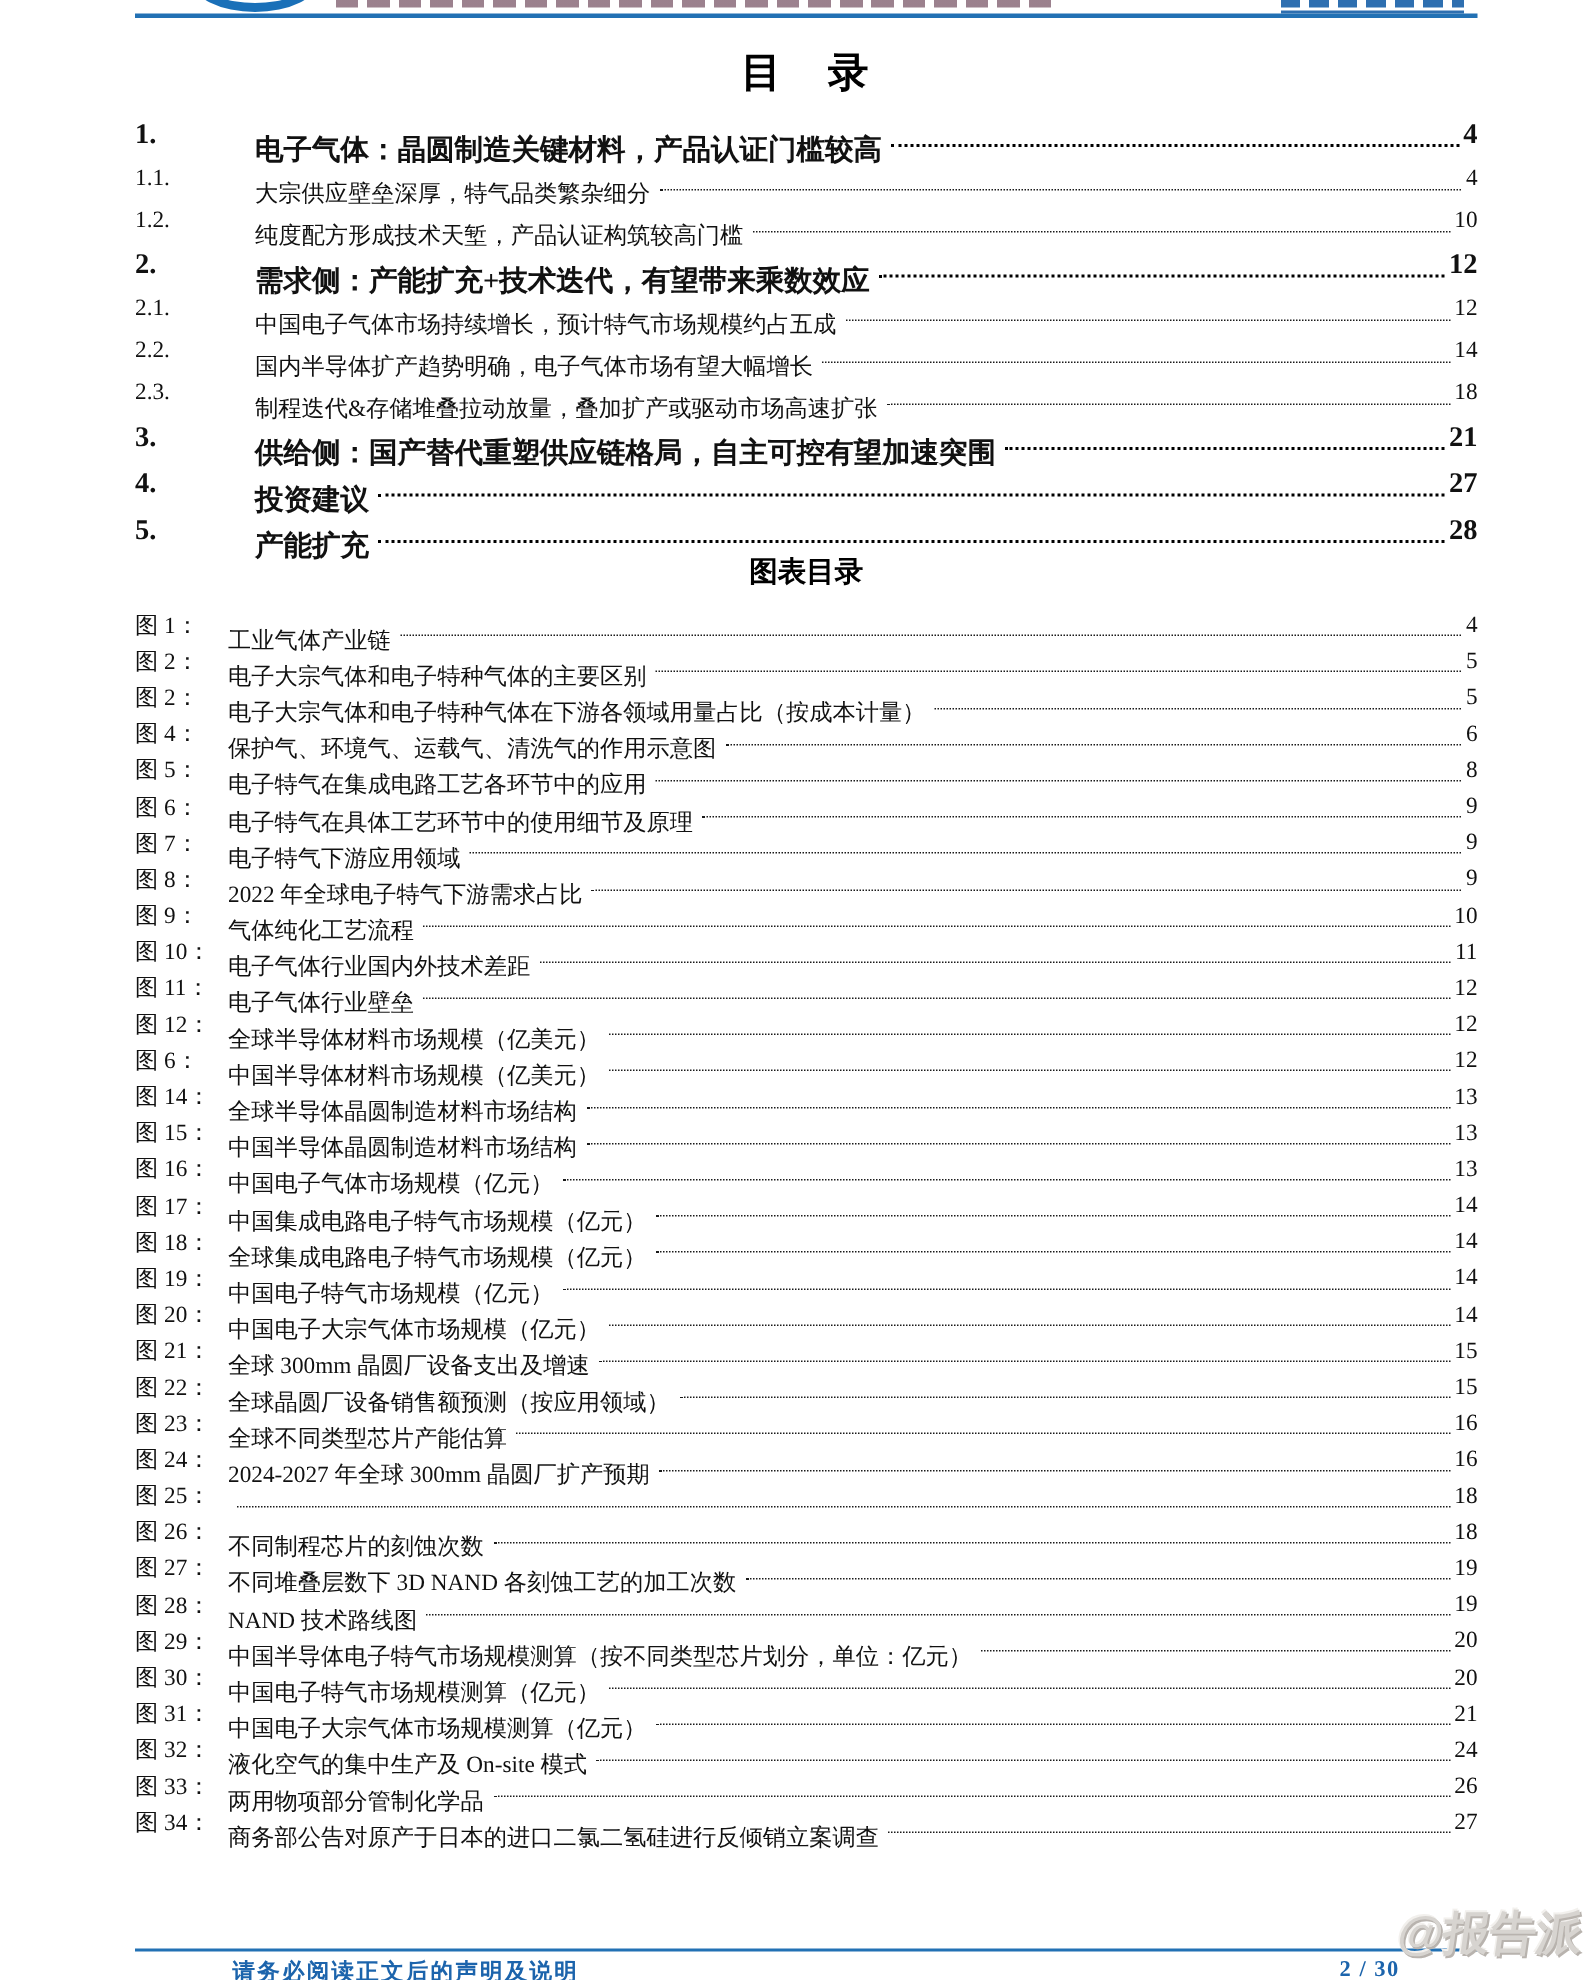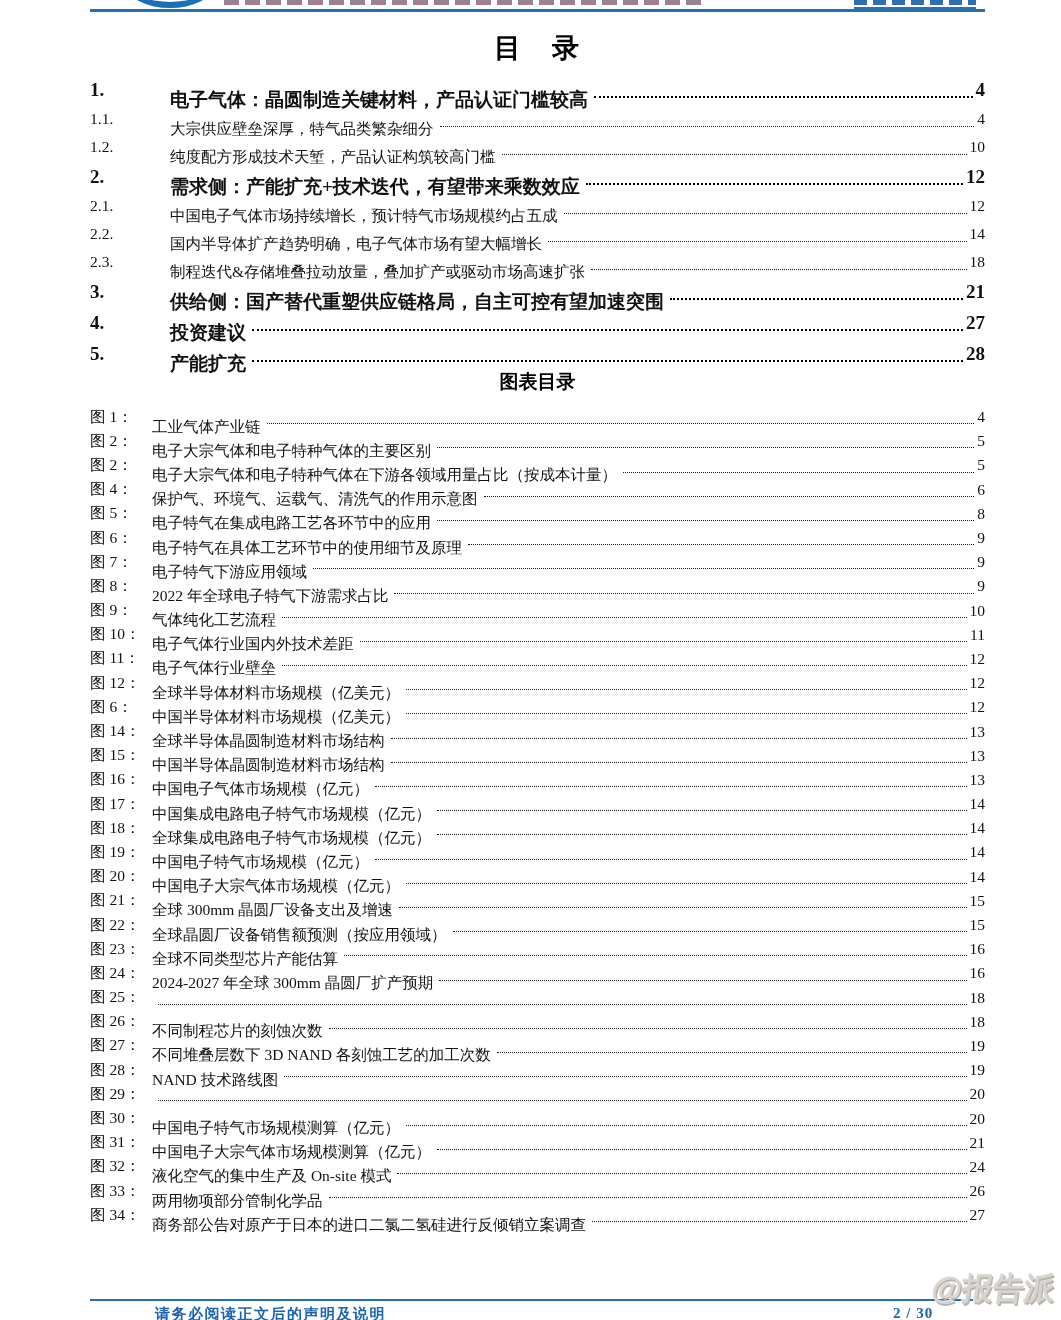--- a/index.html
+++ b/index.html
@@ -312,20 +312,21 @@
           <span class="pg">19</span>
         </div>
         <div class="row fig-row">
           <span class="num">图 28：</span>
           <span class="ttl">NAND 技术路线图</span>
           <span class="leader"></span>
           <span class="pg">19</span>
         </div>
         <div class="row fig-row">
           <span class="num">图 29：</span>
+          <span class="ttl">中国半导体电子特气市场规模测算（按不同类型芯片划分，单位：亿元）</span>
           <span class="leader"></span>
           <span class="pg">20</span>
         </div>
         <div class="row fig-row">
           <span class="num">图 30：</span>
           <span class="ttl">中国电子特气市场规模测算（亿元）</span>
           <span class="leader"></span>
           <span class="pg">20</span>
         </div>
         <div class="row fig-row">

